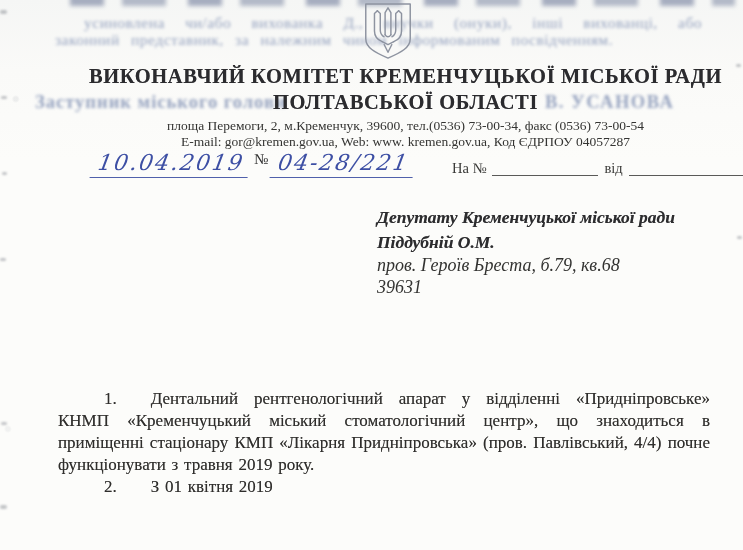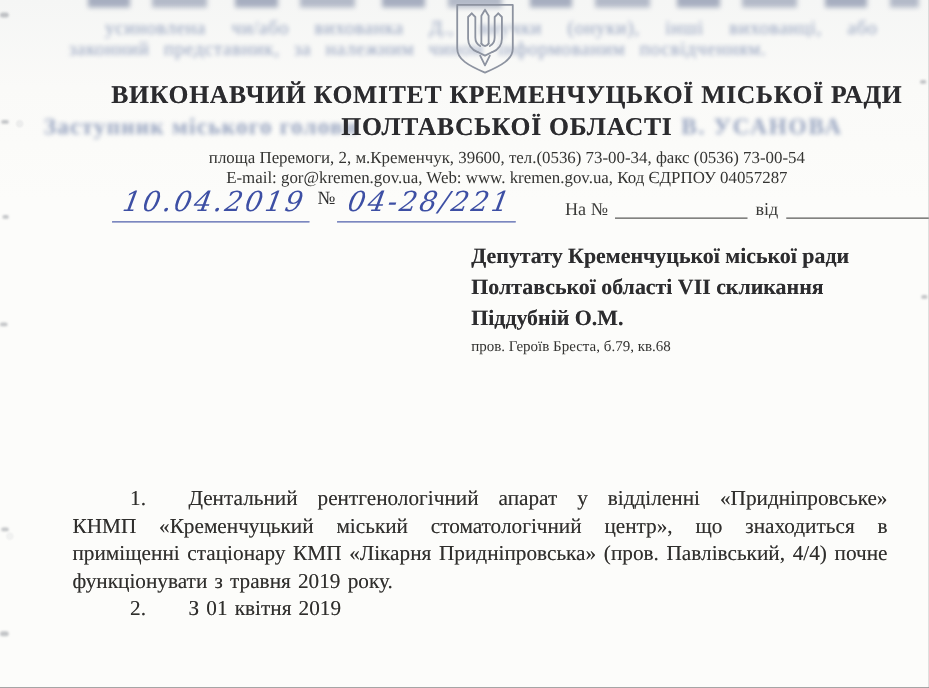--- a/index.html
+++ b/index.html
@@ -67,23 +67,23 @@
     border-bottom:1.5px solid #5060ab;
     padding:0 6px 2px 6px;
   }
   .no-sign{font-size:15px;color:#2f2f2f;margin:0 4px;vertical-align:6px;}
   .reply-row{position:absolute;top:160px;left:452px;font-size:14.5px;color:#3a3a38;white-space:nowrap;}
   .blank{display:inline-block;border-bottom:1px solid #5a5a58;height:14px;vertical-align:-3px;}
   .blank-na{width:106px;margin:0 6px;}
   .blank-vid{width:124px;margin-left:6px;}
 
   
-  .recipient{position:absolute;top:192px;left:377px;width:345px;}
+  .recipient{position:absolute;top:205px;left:377px;width:345px;font-style:italic;}
   .rec-b{font-weight:bold;font-size:17.5px;line-height:25px;color:#2c2c2e;text-shadow:0 0 .3px rgba(40,40,45,.5);}
-  .rec-n{font-size:12px;line-height:21.5px;color:#333331;}
+  .rec-n{font-size:18px;line-height:21.5px;color:#333331;}
 
   
   .body-text{
     position:absolute;top:388px;left:58px;width:652px;
     font-size:17px;line-height:22px;text-align:justify;
     color:#2f2e2c;word-spacing:1.5px;
     text-shadow:0 0 .35px rgba(45,44,42,.5);
   }
   .para{margin:0;text-indent:46px;}
   .item-num{display:inline-block;text-indent:0;margin-right:34px;}
@@ -133,23 +133,23 @@
 
     <div class="hw-row">
       <span class="hw">10.04.2019</span><span class="no-sign">№</span><span class="hw">04-28/221</span>
     </div>
     <div class="reply-row">
       <span>На №</span><span class="blank blank-na"></span><span>від</span><span class="blank blank-vid"></span>
     </div>
 
     <div class="recipient">
       <div class="rec-b">Депутату Кременчуцької міської ради</div>
-      <div class="rec-b">Полтавської області VII скликання</div>
       <div class="rec-b">Піддубній О.М.</div>
       <div class="rec-n">пров. Героїв Бреста, б.79, кв.68</div>
+      <div class="rec-n">39631</div>
     </div>
 
     <div class="body-text">
       <p class="para"><span class="item-num">1.</span><span>Дентальний рентгенологічний апарат у відділенні «Придніпровське» КНМП «Кременчуцький міський стоматологічний центр», що знаходиться в приміщенні стаціонару КМП «Лікарня Придніпровська» (пров. Павлівський, 4/4) почне функціонувати з травня 2019 року.</span></p>
       <p class="para"><span class="item-num">2.</span><span>З 01 квітня 2019</span></p>
     </div>
 
   </div>
 </div>
 

